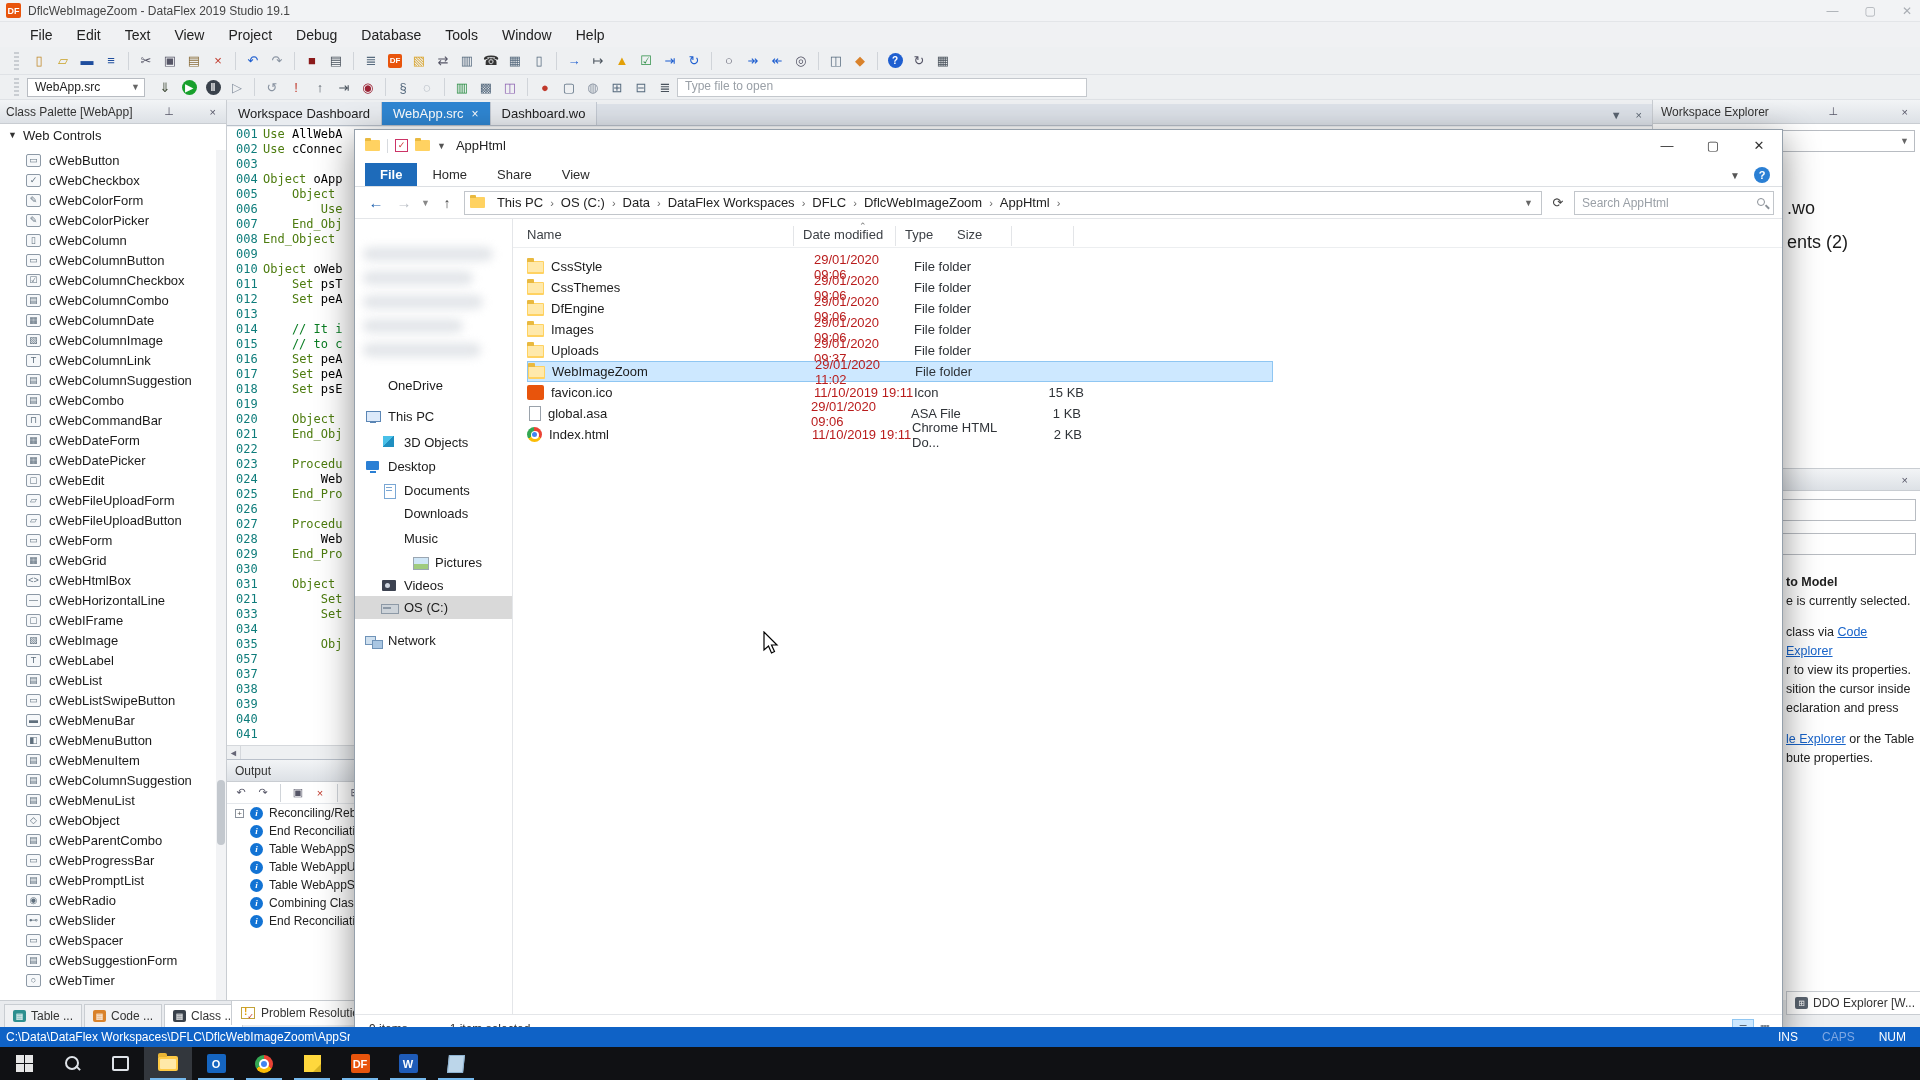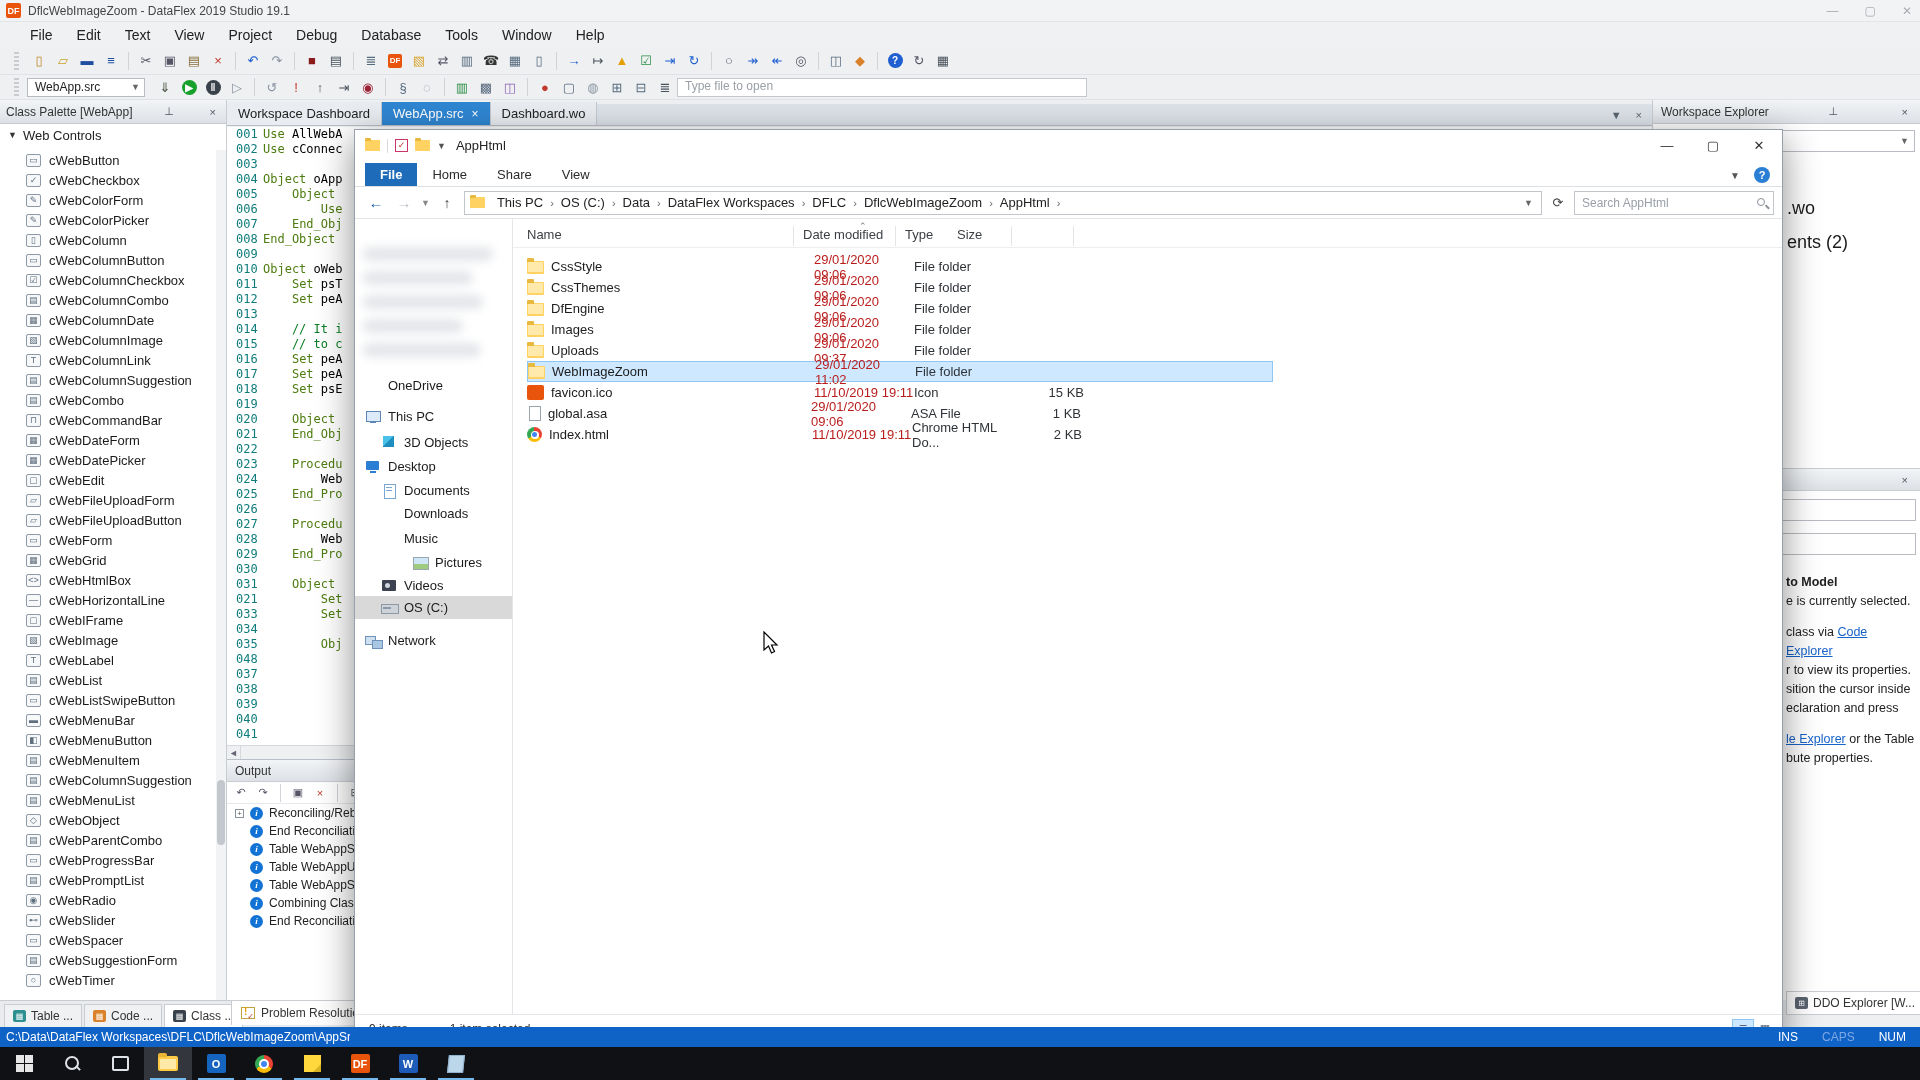--- a/index.html
+++ b/index.html
@@ -826,21 +826,21 @@
       </div>
       <div class="cline">
         <span class="lnum">034</span>
         <span class="ltext"></span>
       </div>
       <div class="cline">
         <span class="lnum">035</span>
         <span class="ltext">        <span class="kw">Obj</span></span>
       </div>
       <div class="cline">
-        <span class="lnum">048</span>
+        <span class="lnum">057</span>
         <span class="ltext"></span>
       </div>
       <div class="cline">
         <span class="lnum">037</span>
         <span class="ltext"></span>
       </div>
       <div class="cline">
         <span class="lnum">038</span>
         <span class="ltext"></span>
       </div>

